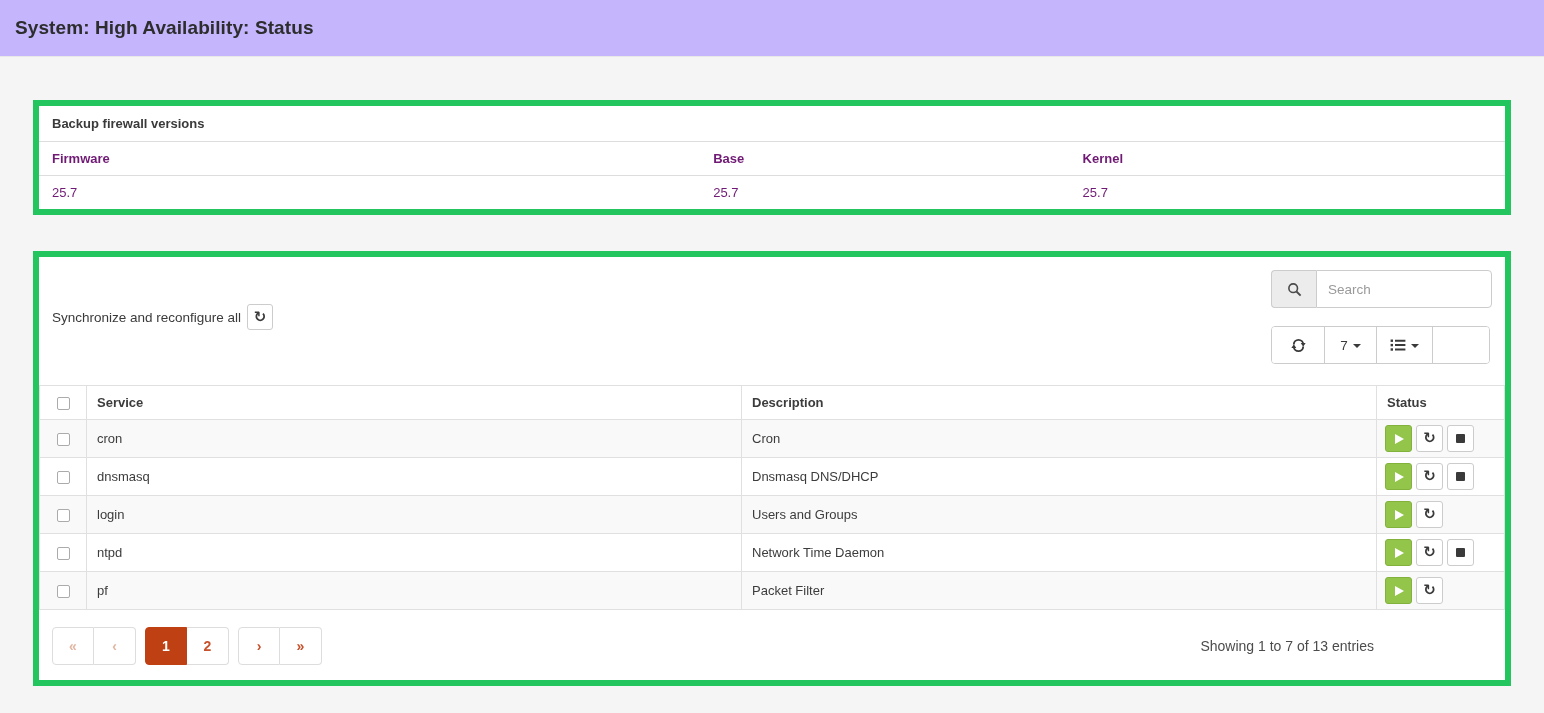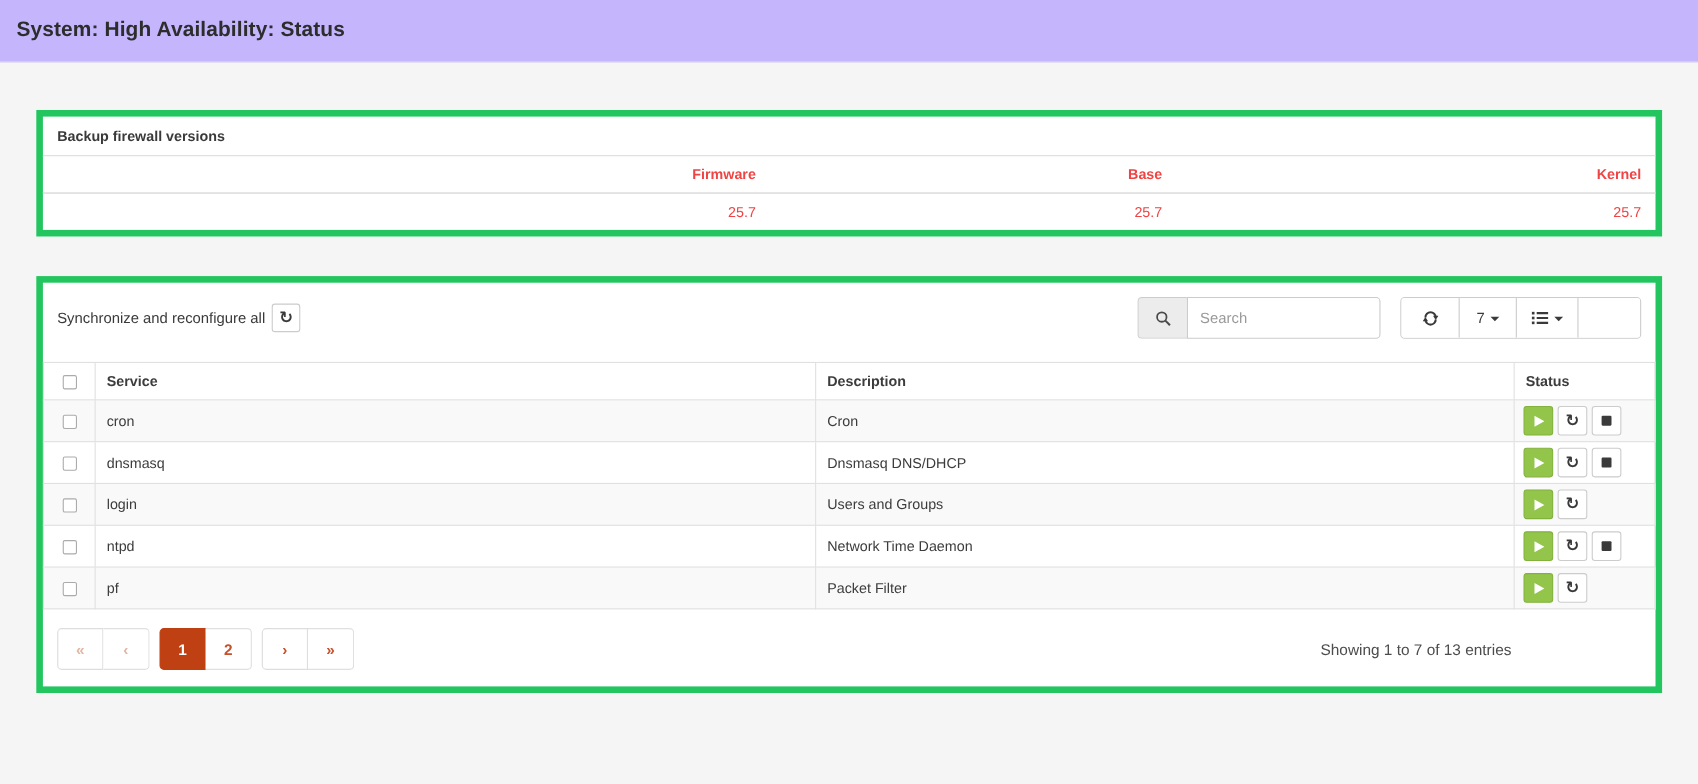--- a/index.html
+++ b/index.html
@@ -24,39 +24,39 @@
   .panel { background:#fff; border:6px solid #22c55e; }
 
   
   .panel-versions { margin-bottom:36px; }
   .panel-versions .panel-title {
     padding:10px 13px; font-size:13px; font-weight:700;
     border-bottom:1px solid #ddd; color:#3a3a3a;
   }
   table.versions { width:100%; border-collapse:collapse; }
   table.versions th, table.versions td {
-    text-align:right; padding:9px 13px; font-size:13px; color:#ef4444;
+    text-align:left; padding:9px 13px; font-size:13px; color:#701a75;
   }
   table.versions th { font-weight:700; border-bottom:1px solid #ddd; }
 
   
   .panel-services { padding:0 0 13px 0; margin-bottom:1px; }
   .toolbar {
     display:flex; justify-content:space-between; align-items:center;
     margin:13px 13px 21px 13px;
   }
   .toolbar-left { display:flex; align-items:center; font-size:13.5px; color:#3a3a3a; }
   .btn-small {
     width:26px; height:26px; margin-left:6px;
     border:1px solid #ccc; border-radius:3px; background:#fff;
     display:inline-flex; align-items:center; justify-content:center;
     color:#3a3a3a; cursor:pointer; padding:0;
   }
   .rot-glyph { font-family:"DejaVu Sans",sans-serif; font-size:15px; font-weight:600; line-height:1; }
-  .toolbar-right { display:flex; align-items:flex-start; gap:18px; }
+  .toolbar-right { display:flex; align-items:flex-start; gap:18px;flex-direction:column; }
 
   .search-group { display:flex; height:38px; }
   .search-addon {
     width:45px; background:#ececec; border:1px solid #ccc;
     border-right:0; border-radius:4px 0 0 4px;
     display:flex; align-items:center; justify-content:center;
   }
   .search-input {
     width:176px; height:38px; border:1px solid #ccc; border-radius:0 4px 4px 0;
     padding:0 11px; font-size:13.5px; font-family:inherit; color:#3c3c3c; outline:none;

